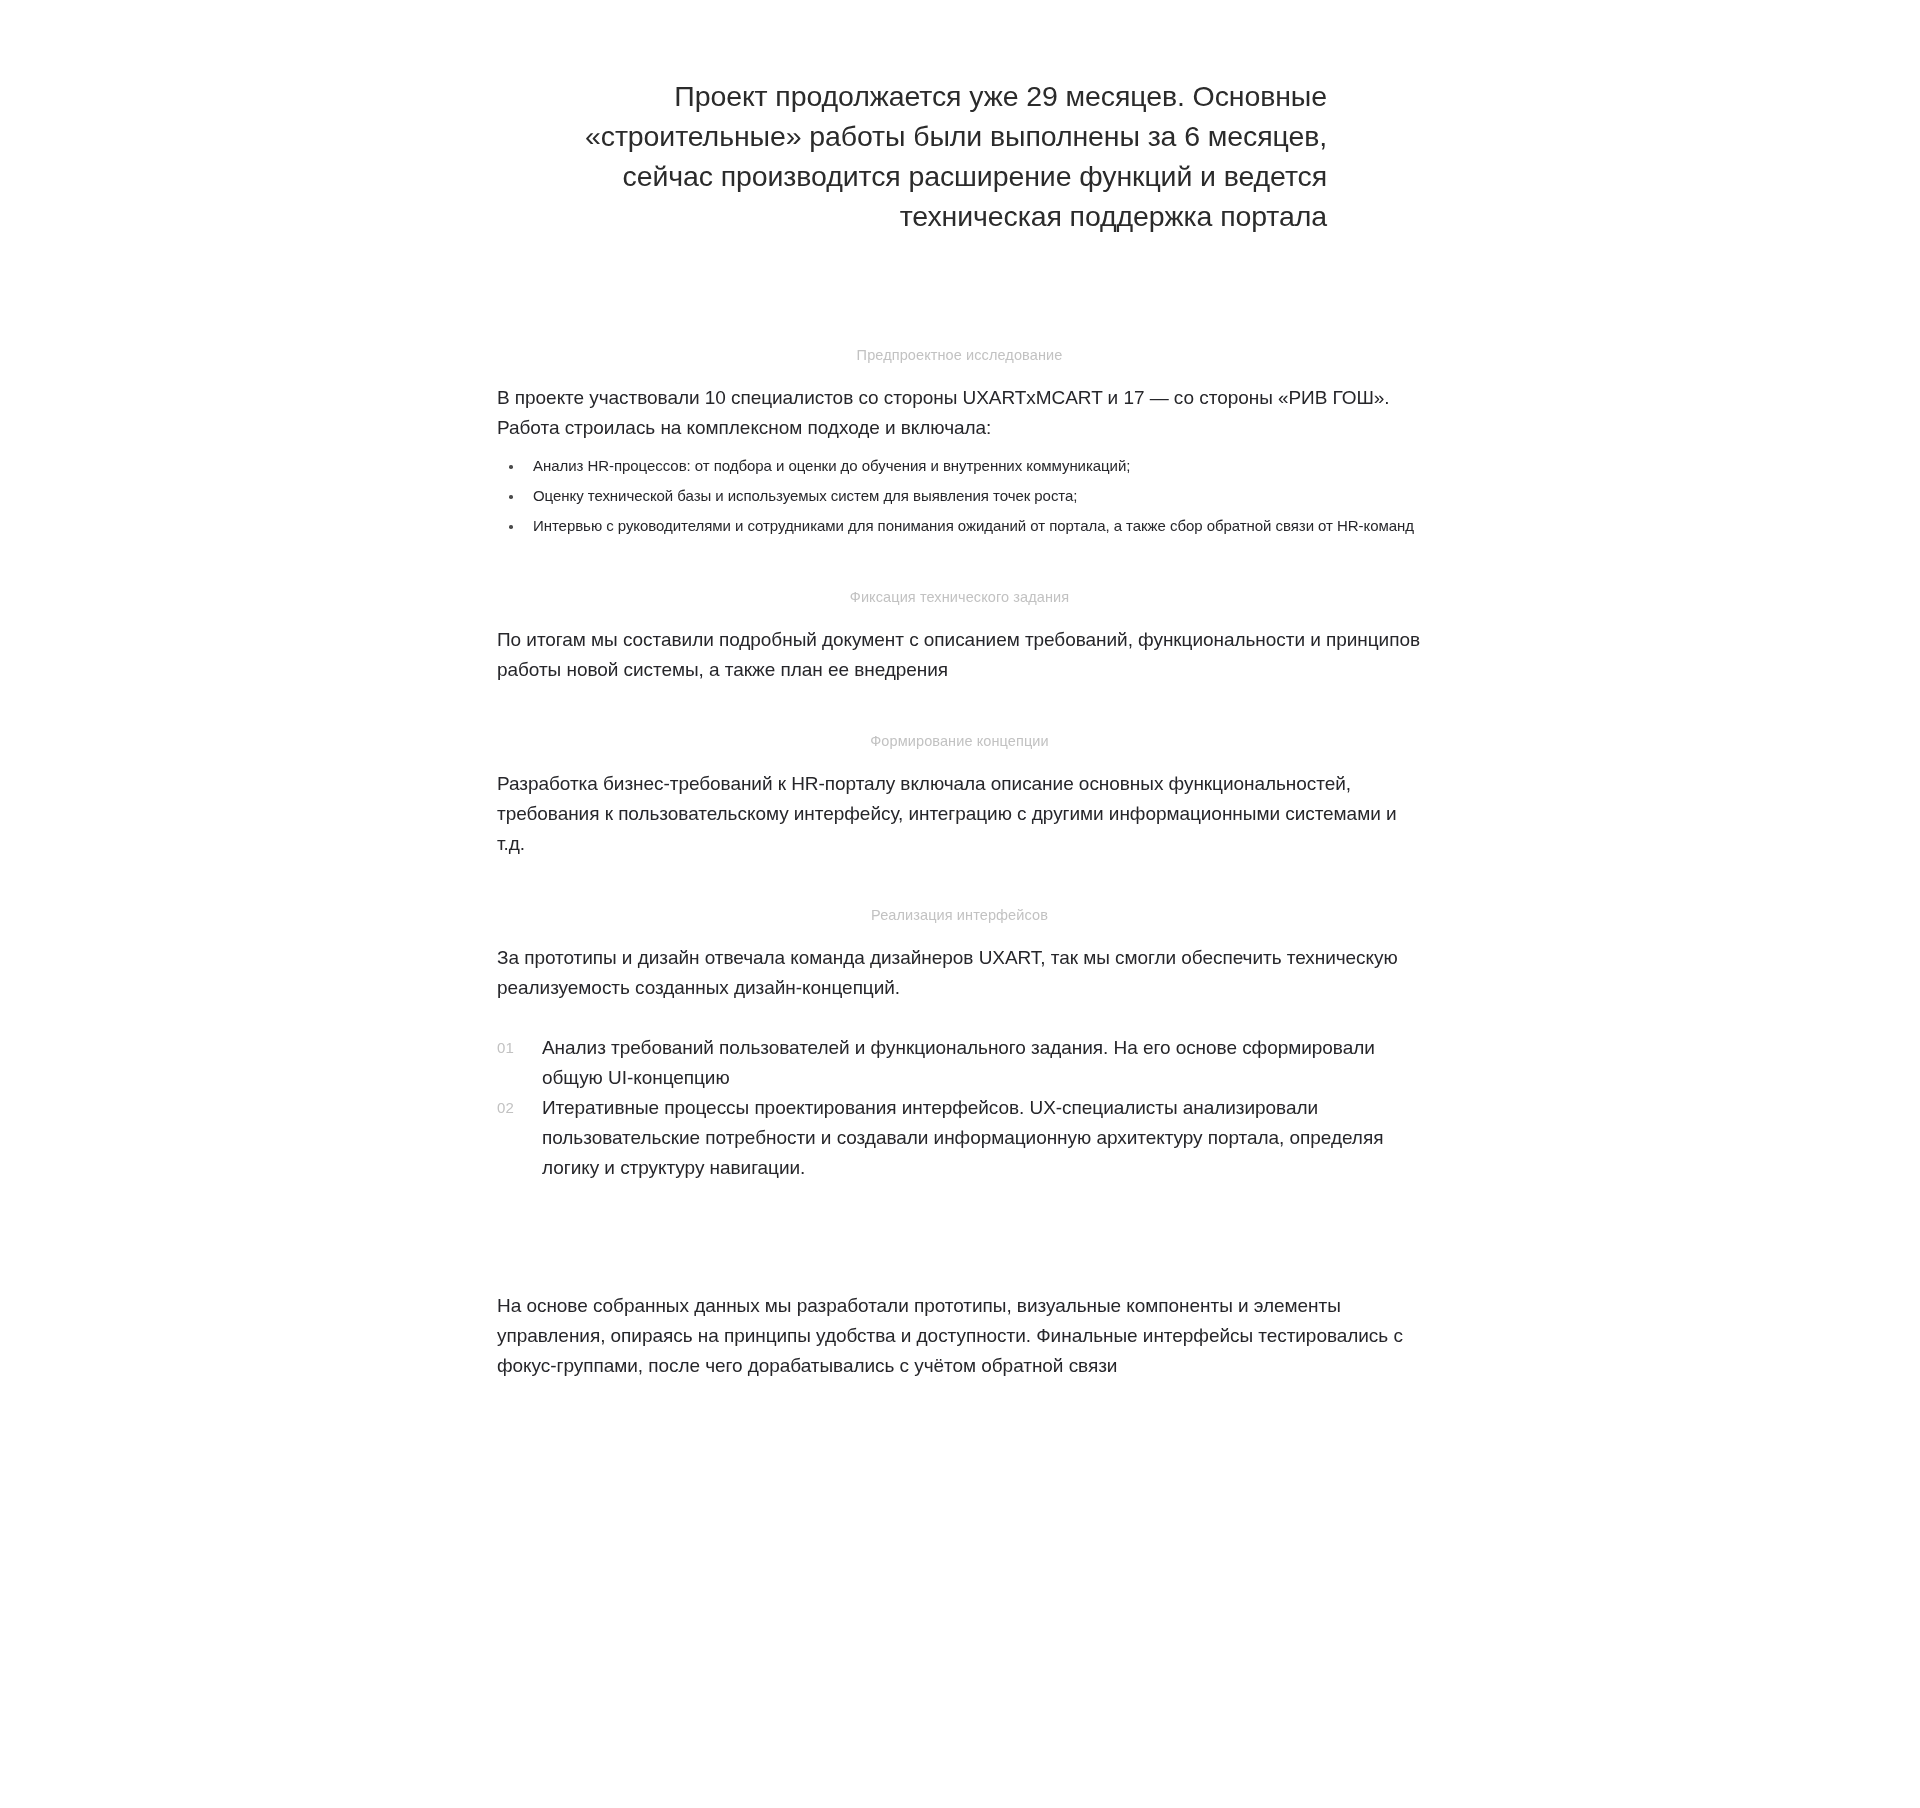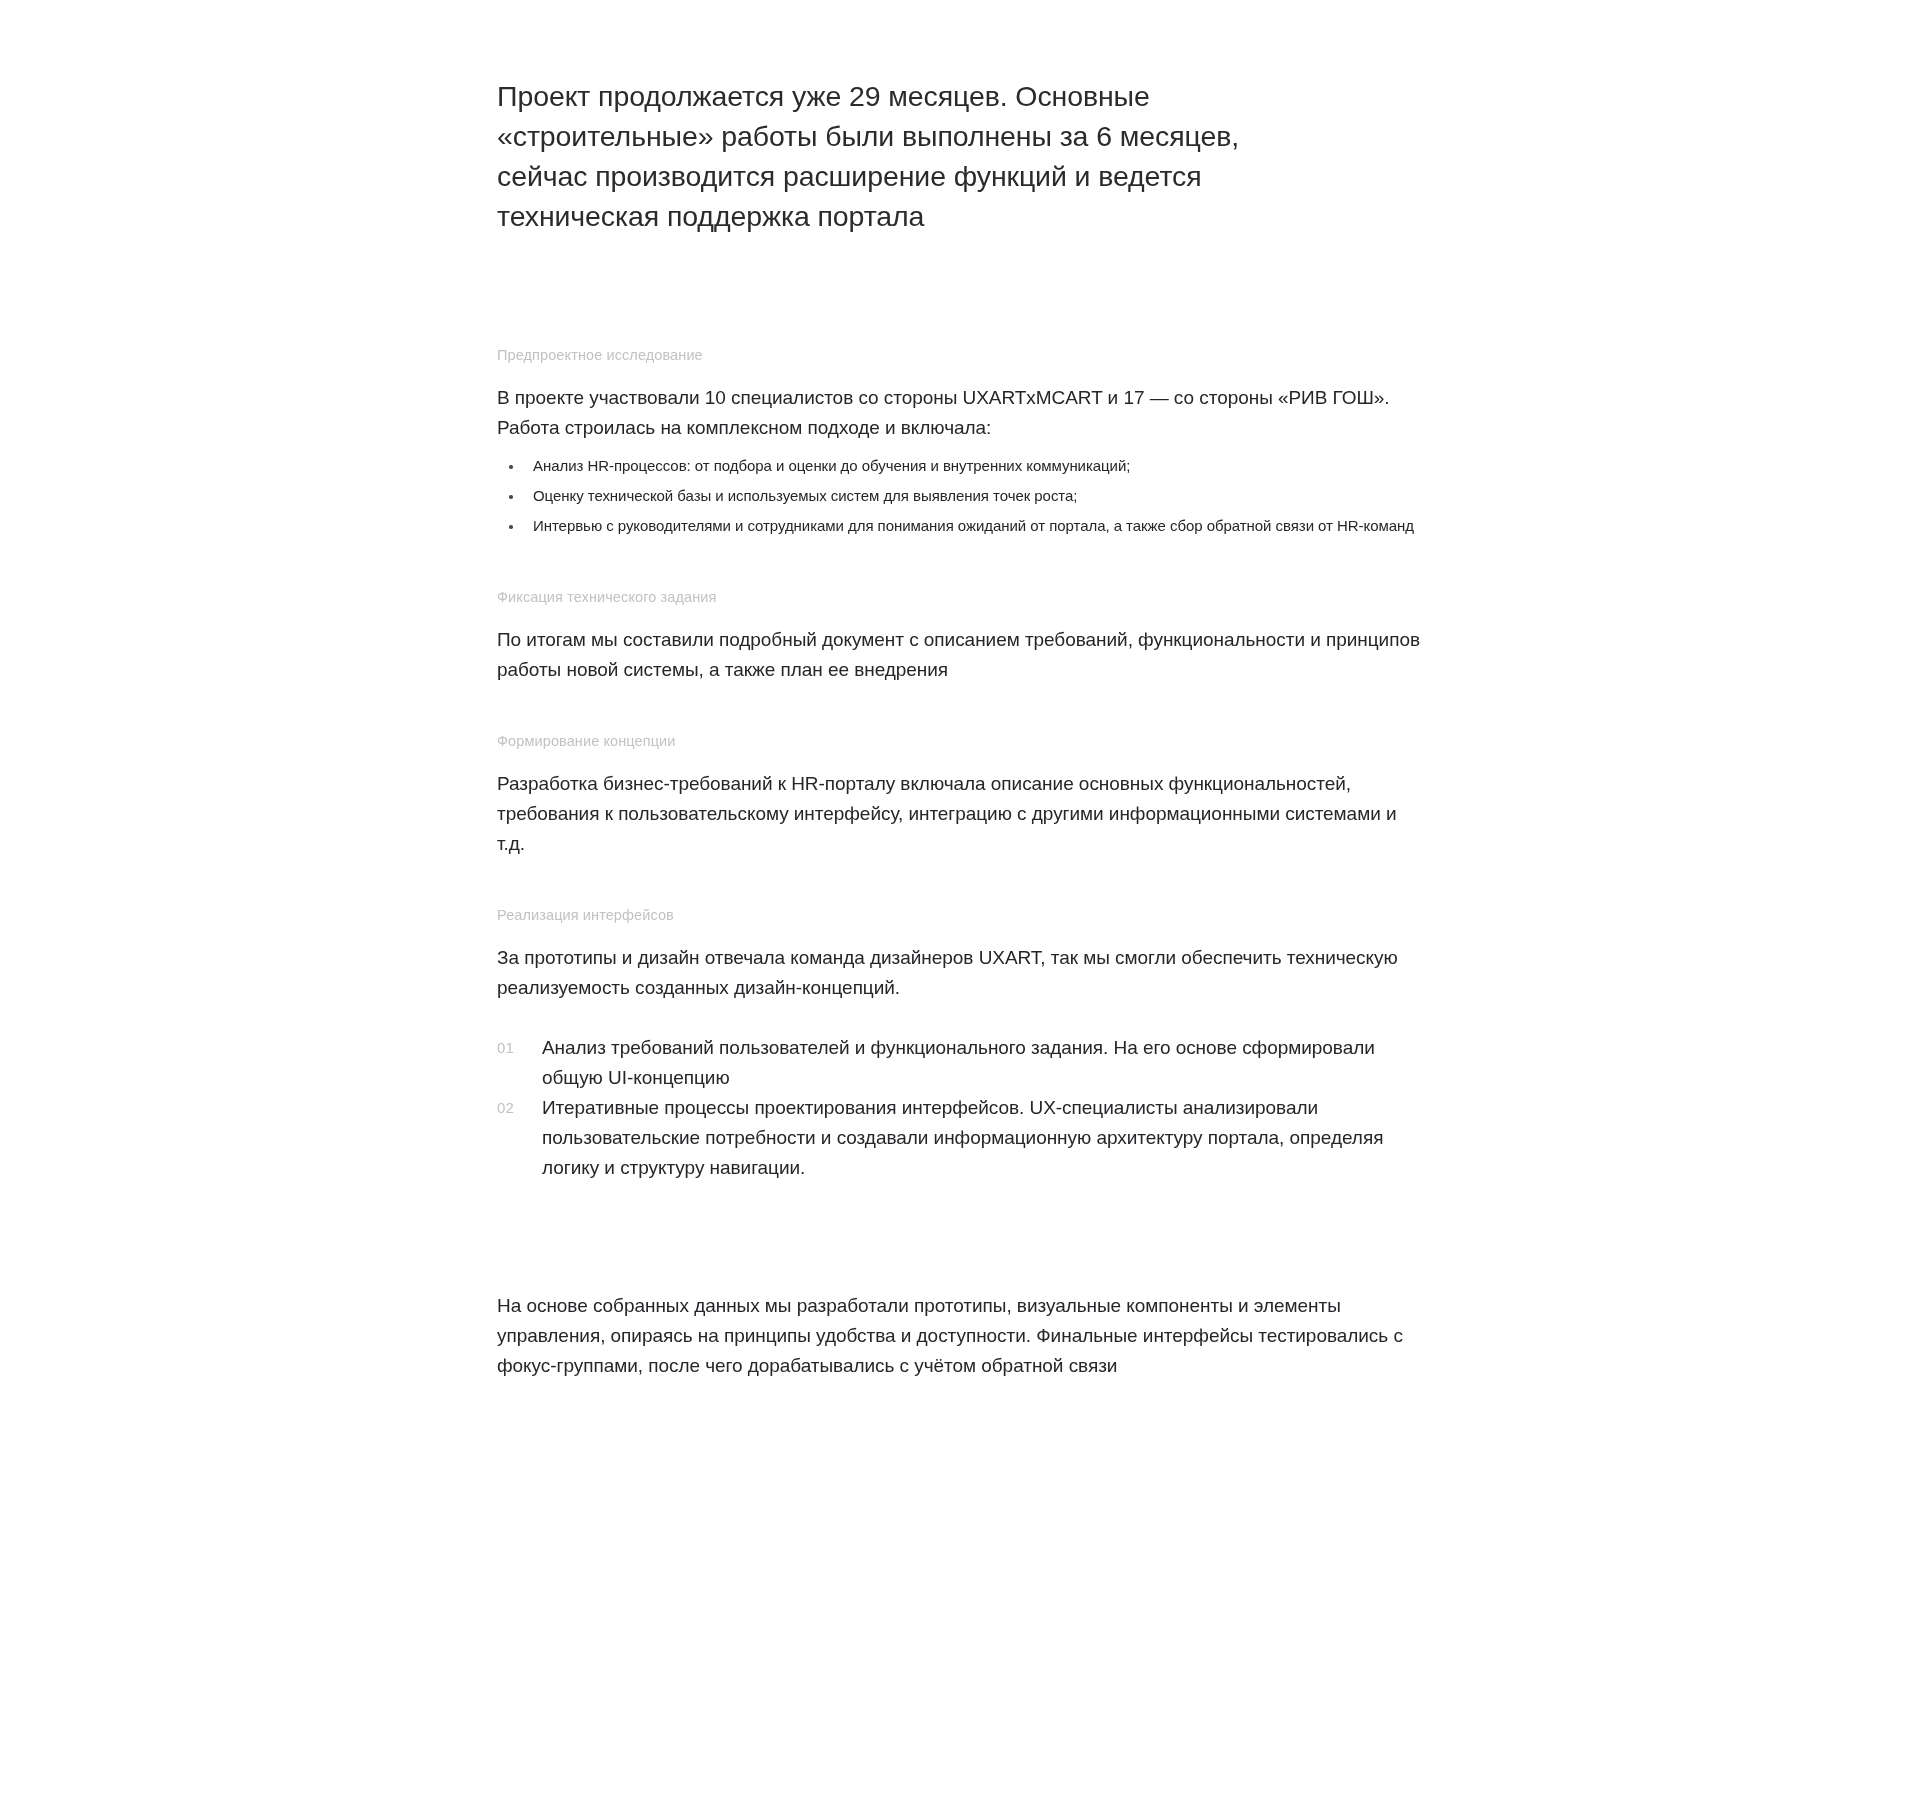--- a/index.html
+++ b/index.html
@@ -30,20 +30,21 @@
     top: 76px;
     width: 830px;
   }
   .hero-title {
     margin: 0;
     font-size: 28.5px;
     line-height: 40px;
     font-weight: 400;
     letter-spacing: -0.1px;
     color: #2b2b2b;
+    text-align: right;
   }
 
   
   .article {
     position: absolute;
     left: 497px;
     top: 345px;
     width: 925px;
   }
 
@@ -52,20 +53,21 @@
   }
   .section:last-child { margin-bottom: 0; }
 
   .section-label {
     margin: 0 0 18px 0;
     font-size: 14.5px;
     line-height: 20px;
     font-weight: 400;
     letter-spacing: 0.1px;
     color: #c2c2c2;
+    text-align: center;
   }
 
   .para {
     margin: 0;
     font-size: 19px;
     line-height: 30px;
     font-weight: 400;
     color: #26262a;
     letter-spacing: -0.05px;
   }

